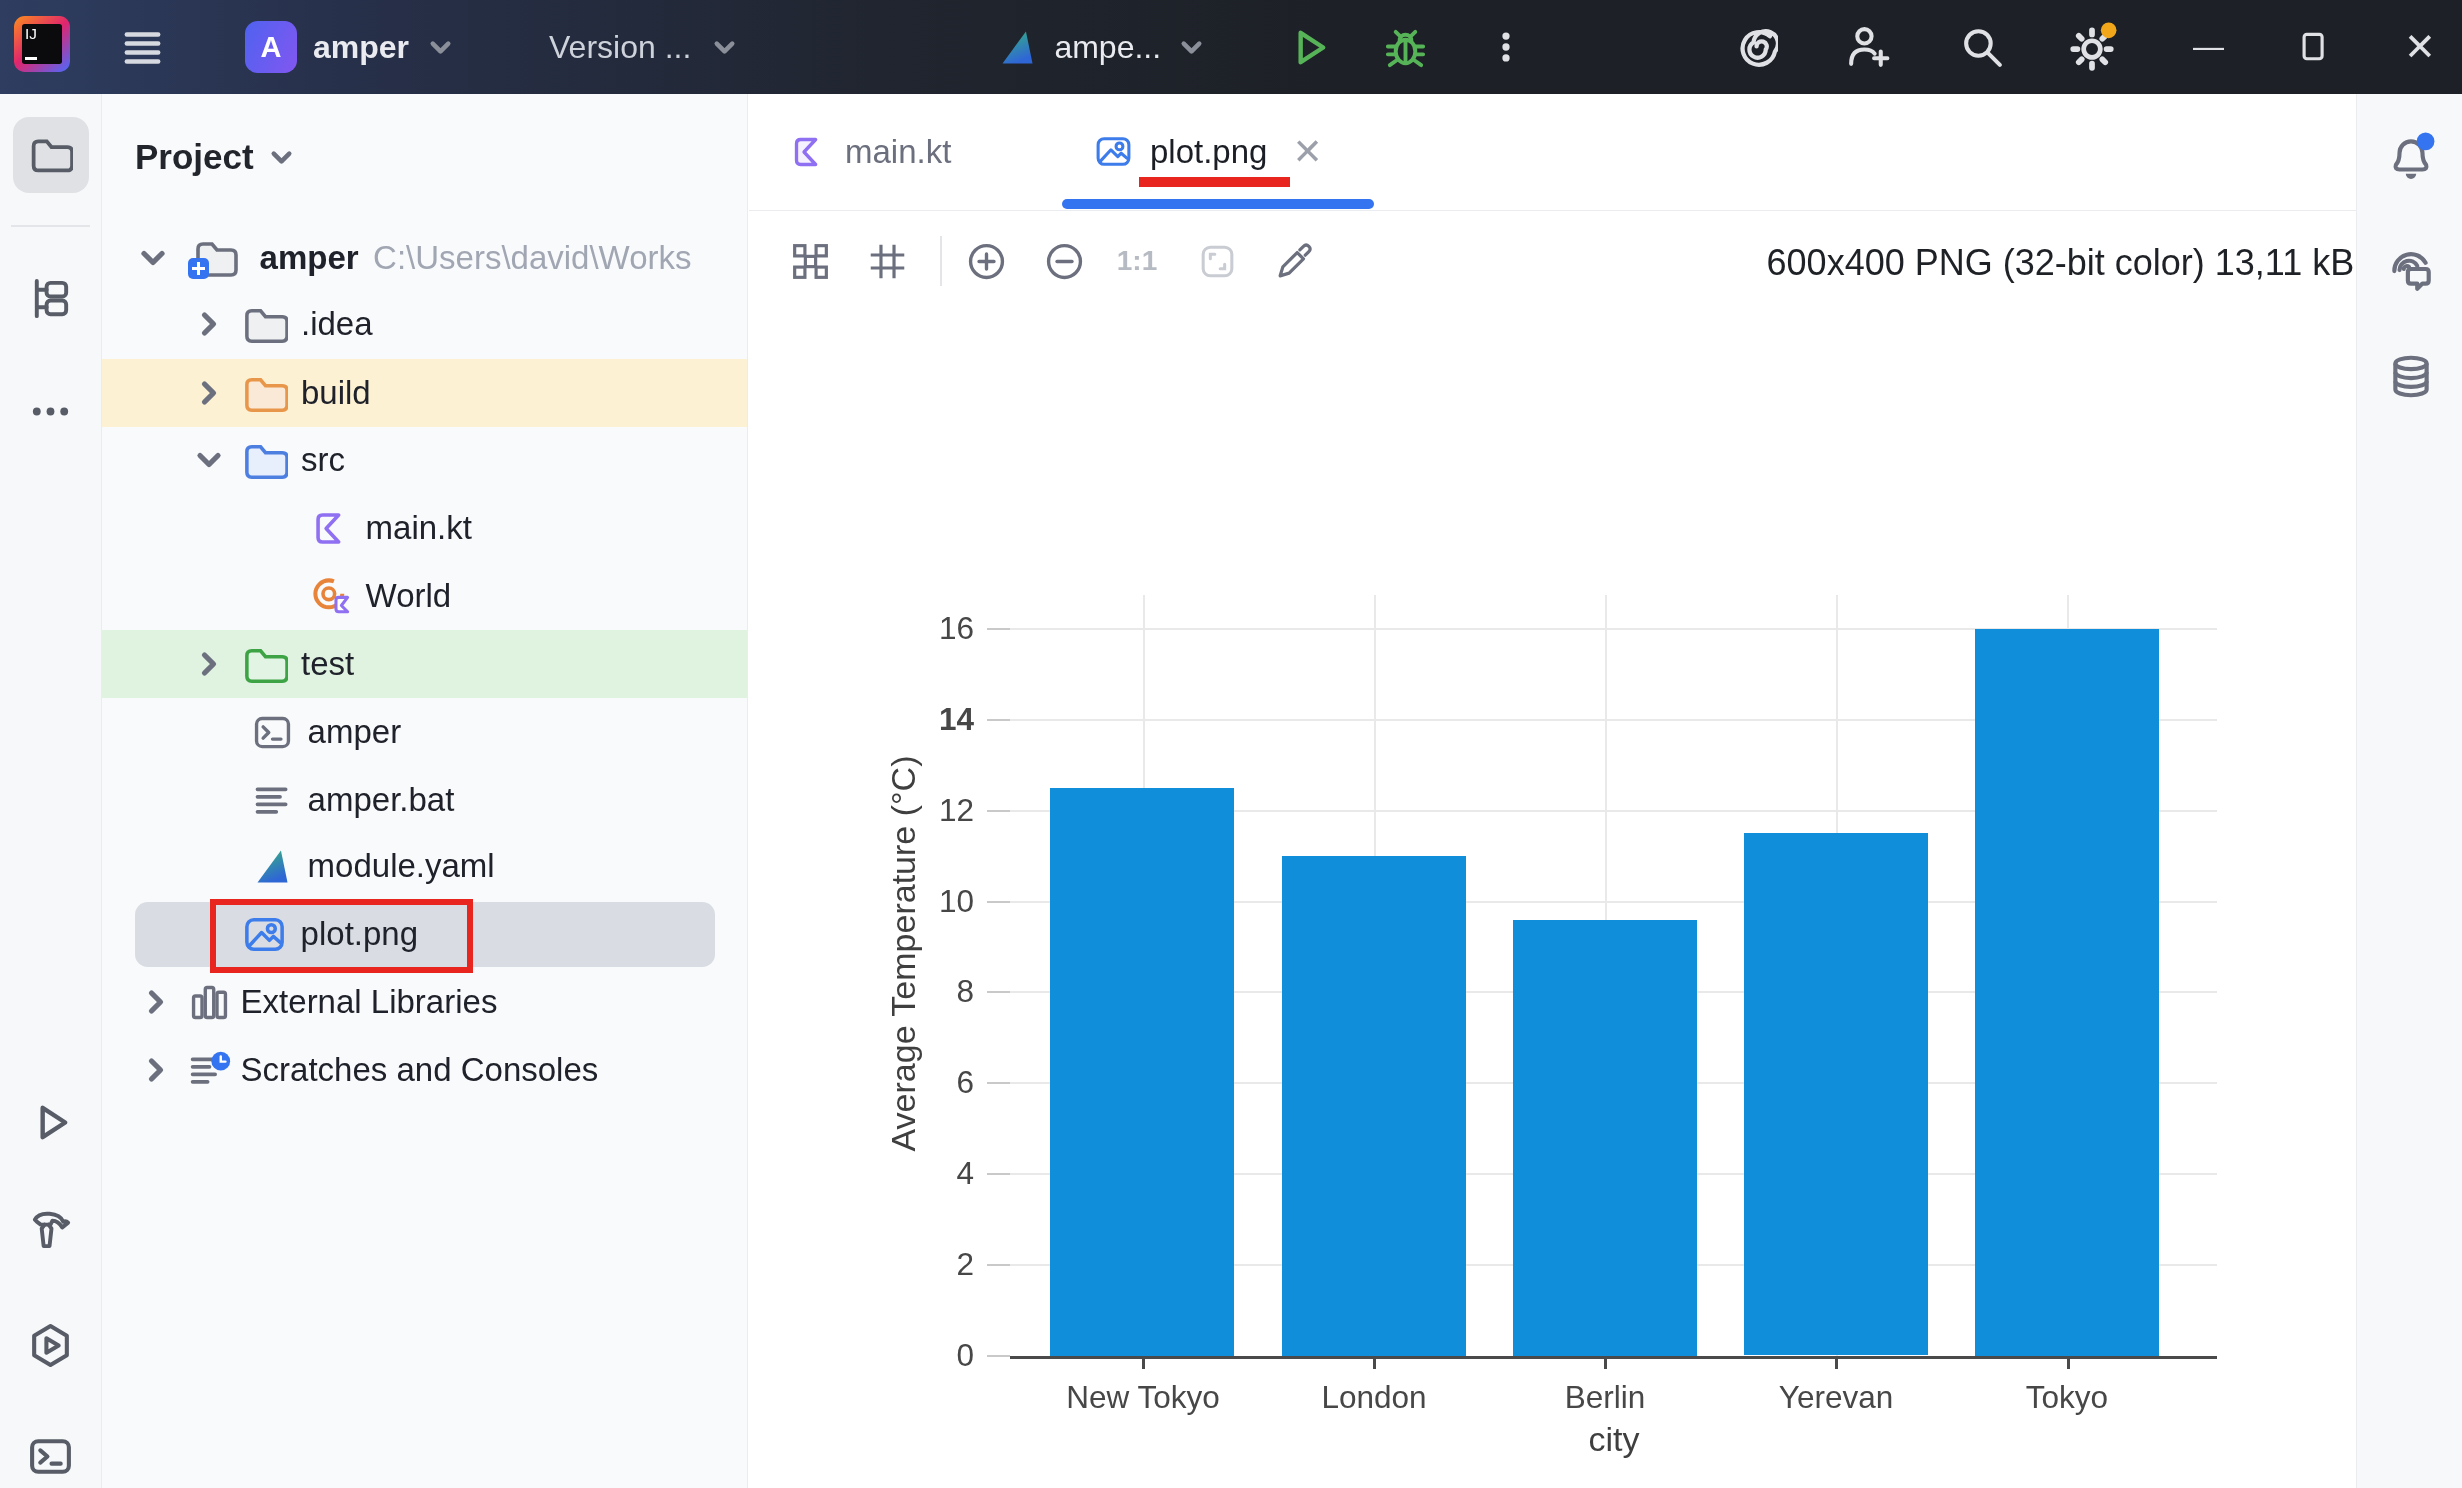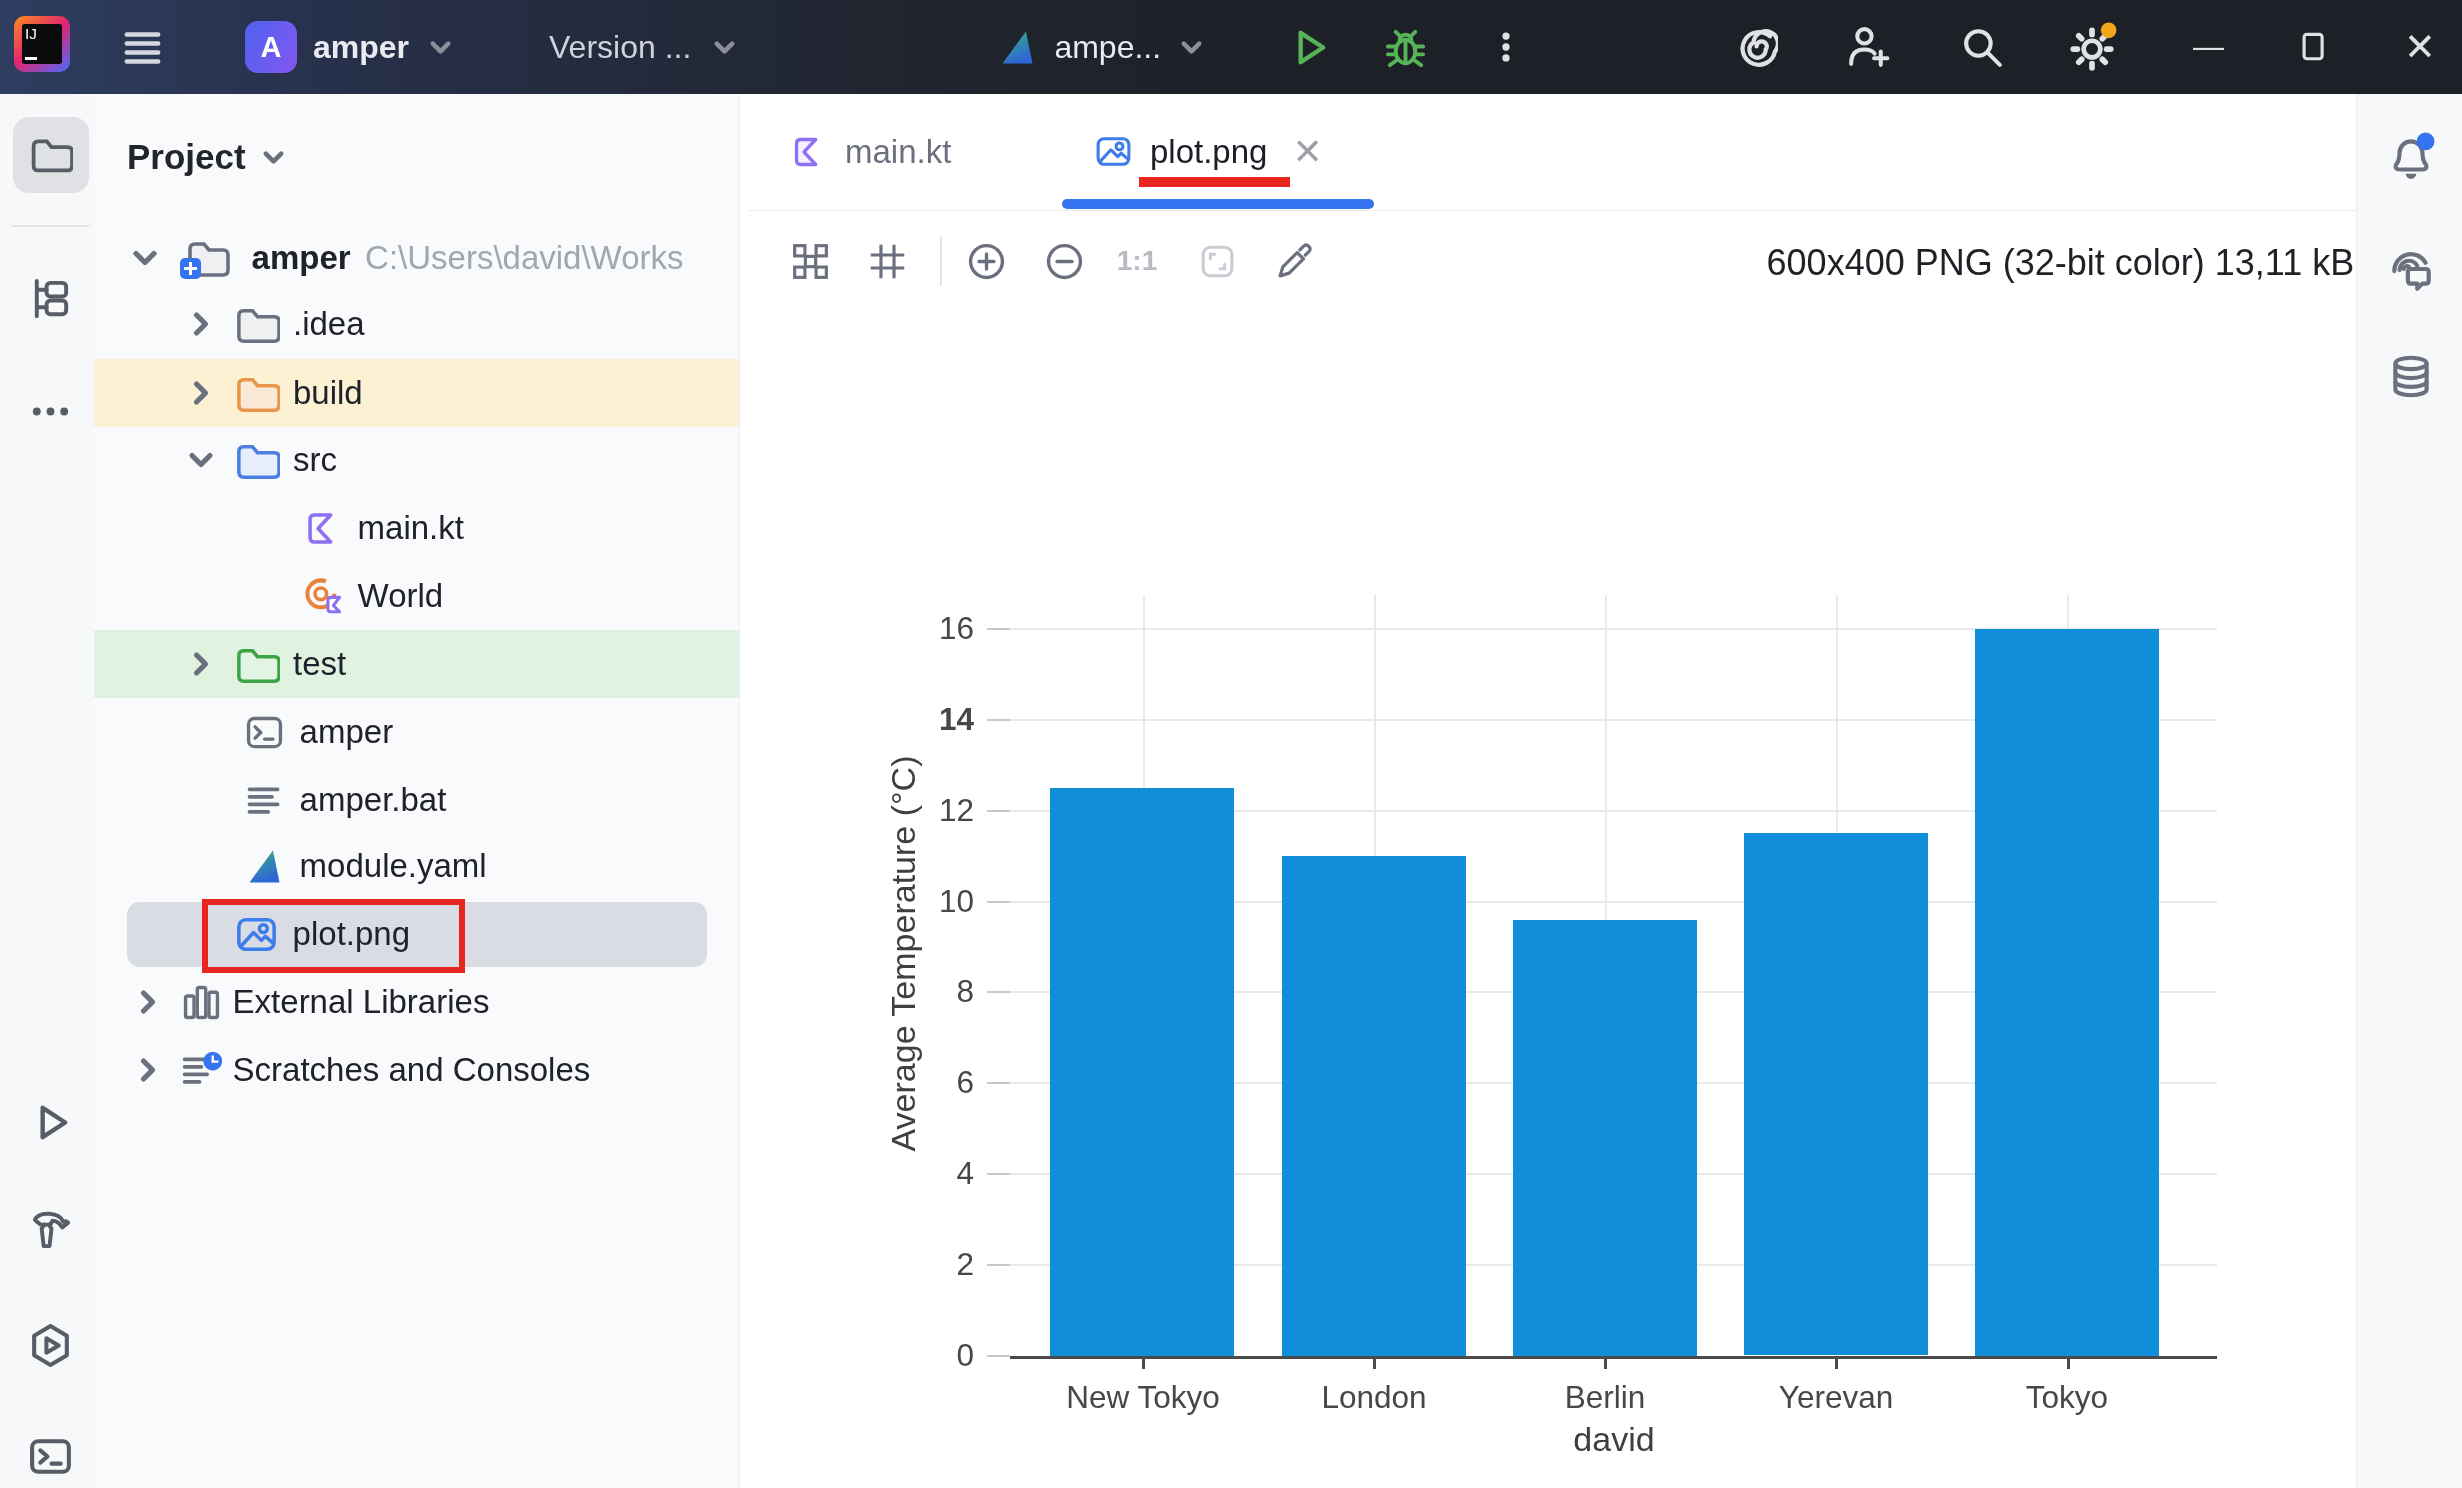--- a/index.html
+++ b/index.html
@@ -23,21 +23,21 @@
   .win-glyph{color:#dfe1e5;font-size:31px;}
 
   
   .left-stripe{position:absolute;left:0;top:94px;width:102px;height:1394px;background:#f7f8fa;border-right:1.8px solid #ebecf0;box-sizing:border-box;}
   .right-stripe{position:absolute;left:2356px;top:94px;width:106px;height:1394px;background:#f7f8fa;border-left:1.8px solid #ebecf0;box-sizing:border-box;}
   .stripe-btn{position:absolute;left:12.6px;width:76px;height:76px;border-radius:16px;display:flex;align-items:center;justify-content:center;}
   .stripe-sel{background:#dfe1e5;}
   .stripe-div{position:absolute;left:10.8px;width:79px;height:1.8px;background:#e3e5e9;}
 
   
-  .project-panel{position:absolute;left:94px;top:94px;width:646px;height:1394px;background:#f9fafb;border-right:1.8px solid #ebecf0;box-sizing:border-box;overflow:hidden;}
+  .project-panel{position:absolute;left:102px;top:94px;width:646px;height:1394px;background:#f9fafb;border-right:1.8px solid #ebecf0;box-sizing:border-box;overflow:hidden;}
   .pp-header{position:absolute;left:33px;top:43px;display:flex;align-items:center;gap:12.6px;}
   .pp-header span{font-size:35px;font-weight:600;color:#23252c;}
   .trow{position:absolute;left:0;width:646px;height:68px;display:flex;align-items:center;box-sizing:border-box;font-size:33px;color:#20222b;white-space:nowrap;}
   .trow .chev{stroke:#6c707e;}
   .tlabel{margin-left:12.6px;}
   .tpath{margin-left:14.4px;color:#a1a6b3;overflow:hidden;}
   .hl-build{background:#fcf1d2;}
   .hl-test{background:#dff3e0;}
   .sel-pill{position:absolute;left:33px;top:902px;width:580px;height:65px;border-radius:12.6px;background:#d9dde3;}
   .red-box{position:absolute;left:108px;top:805px;width:263px;height:74px;border:6.3px solid #e8261f;box-sizing:border-box;z-index:5;}
@@ -523,21 +523,21 @@
             <path d="M30 11 l4-4 q3-3 6 0 t0 6 l-4 4"></path>
           </g>
         </svg>
       </div>
       <div class="img-info">600x400 PNG (32-bit color) 13,11 kB</div>
     </div>
   </div>
 
   <div id="chart-layer">
     <div class="axis-ylabel">Average Temperature (°C)</div>
-    <div class="axis-xlabel">david</div>
+    <div class="axis-xlabel">city</div>
   <div class="vgrid" style="left: 1143px; top: 595px; height: 761px;"></div>
       <div class="vgrid" style="left: 1374px; top: 595px; height: 761px;"></div>
       <div class="vgrid" style="left: 1605px; top: 595px; height: 761px;"></div>
       <div class="vgrid" style="left: 1836px; top: 595px; height: 761px;"></div>
       <div class="vgrid" style="left: 2067px; top: 595px; height: 761px;"></div>
       <div class="ytickmark" style="left: 987px; top: 1355px;"></div>
       <div class="yticklabel" style="left: 884px; top: 1337px;">0</div>
       <div class="hgrid" style="left: 1010px; top: 1264px; width: 1207px;"></div>
       <div class="ytickmark" style="left: 987px; top: 1264px;"></div>
       <div class="yticklabel" style="left: 884px; top: 1246px;">2</div>

